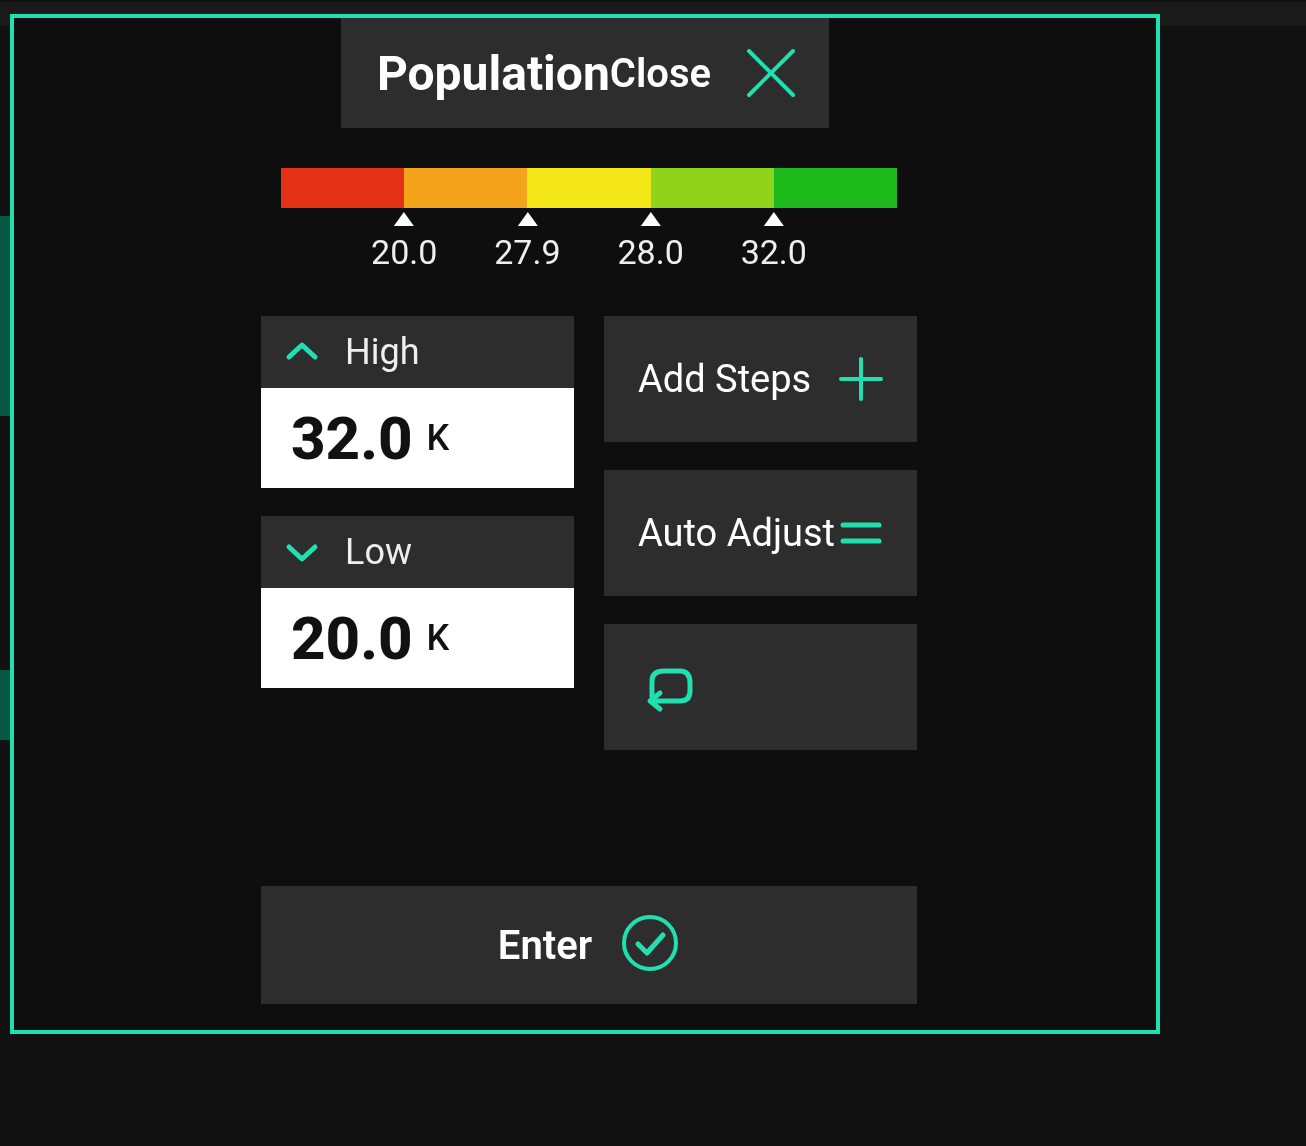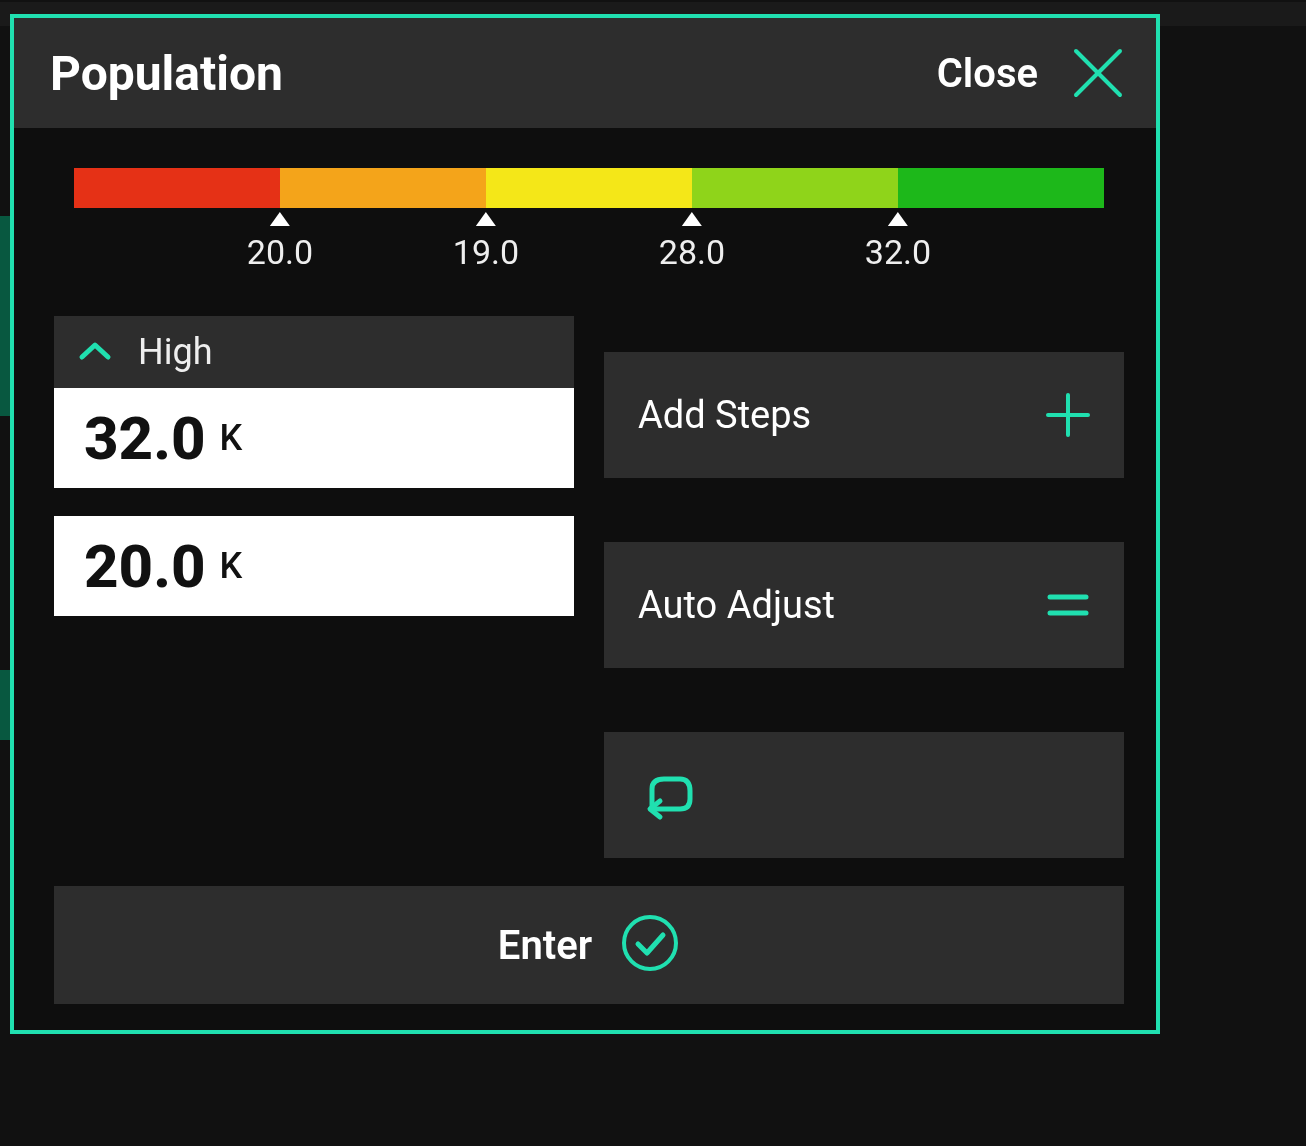--- a/index.html
+++ b/index.html
@@ -26,20 +26,21 @@
 
   .modal {
     position: absolute;
     left: 10px; top: 14px;
     width: 1150px;
     height: 1020px;
     background: #0e0e0e;
     border: 4px solid #20e0b0;
     display: flex;
     flex-direction: column;
+    align-items: center;
   }
   .header {
     background: #2d2d2d;
     height: 110px;
     display: flex;
     align-items: center;
     justify-content: space-between;
     padding: 0 30px 0 36px;
   }
   .title {
@@ -151,21 +152,20 @@
     align-self: center;
   }
 
   .action-btn {
     background: #2d2d2d;
     height: 126px;
     display: flex;
     align-items: center;
     justify-content: space-between;
     padding: 0 30px 0 34px;
-    margin-top: 36px;
   }
   .action-btn .albl {
     font-size: 38px;
     color: #fff;
   }
   .aicon svg { display:block; }
   .aicon * { stroke: #20e0b0; }
 
   .enter-btn {
     background: #2d2d2d;
@@ -219,21 +219,21 @@
           <div class="seg" style="background: rgb(143, 212, 26);"></div>
           <div class="seg" style="background: rgb(29, 184, 26);"></div>
         </div>
       <div class="ticks" id="ticks">
           <div class="tick" style="left: 20%;">
             <div class="tick-tri"></div>
             <div class="tick-label">20.0</div>
           </div>
           <div class="tick" style="left: 40%;">
             <div class="tick-tri"></div>
-            <div class="tick-label">19.0</div>
+            <div class="tick-label">27.9</div>
           </div>
           <div class="tick" style="left: 60%;">
             <div class="tick-tri"></div>
             <div class="tick-label">28.0</div>
           </div>
           <div class="tick" style="left: 80%;">
             <div class="tick-tri"></div>
             <div class="tick-label">32.0</div>
           </div>
         </div>
@@ -251,20 +251,28 @@
             </span>
             <span class="label">High</span>
           </div>
           <div class="value-box">
             <span class="num">32.0</span>
             <span class="unit">K</span>
           </div>
         </div>
 
         <div>
+          <div class="field-head">
+            <span class="chev">
+              <svg viewBox="0 0 34 34">
+                  <path d="M4 12 L17 24 L30 12"></path>
+                </svg>
+            </span>
+            <span class="label">Low</span>
+          </div>
           <div class="value-box">
             <span class="num">20.0</span>
             <span class="unit">K</span>
           </div>
         </div>
 
       </div>
 
       <div class="right-col">
 

